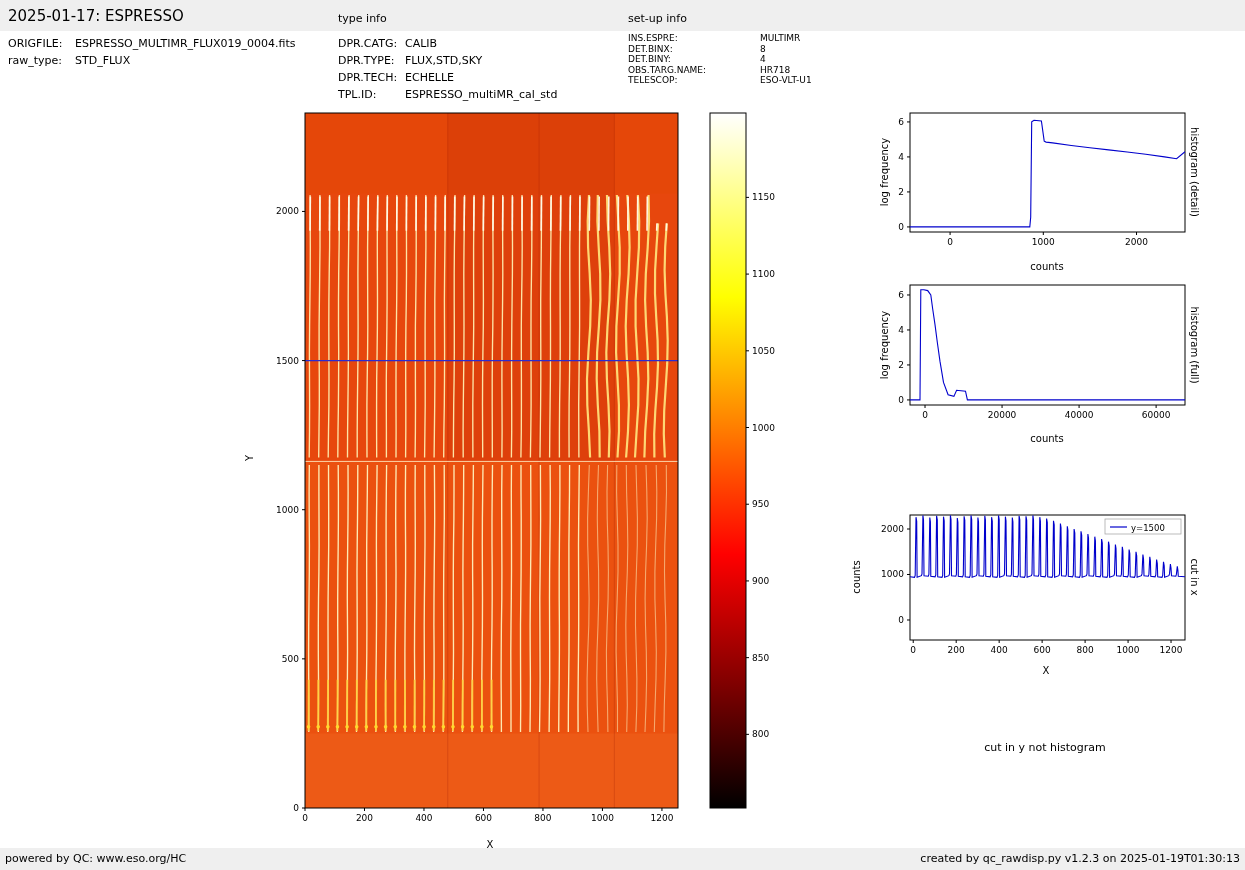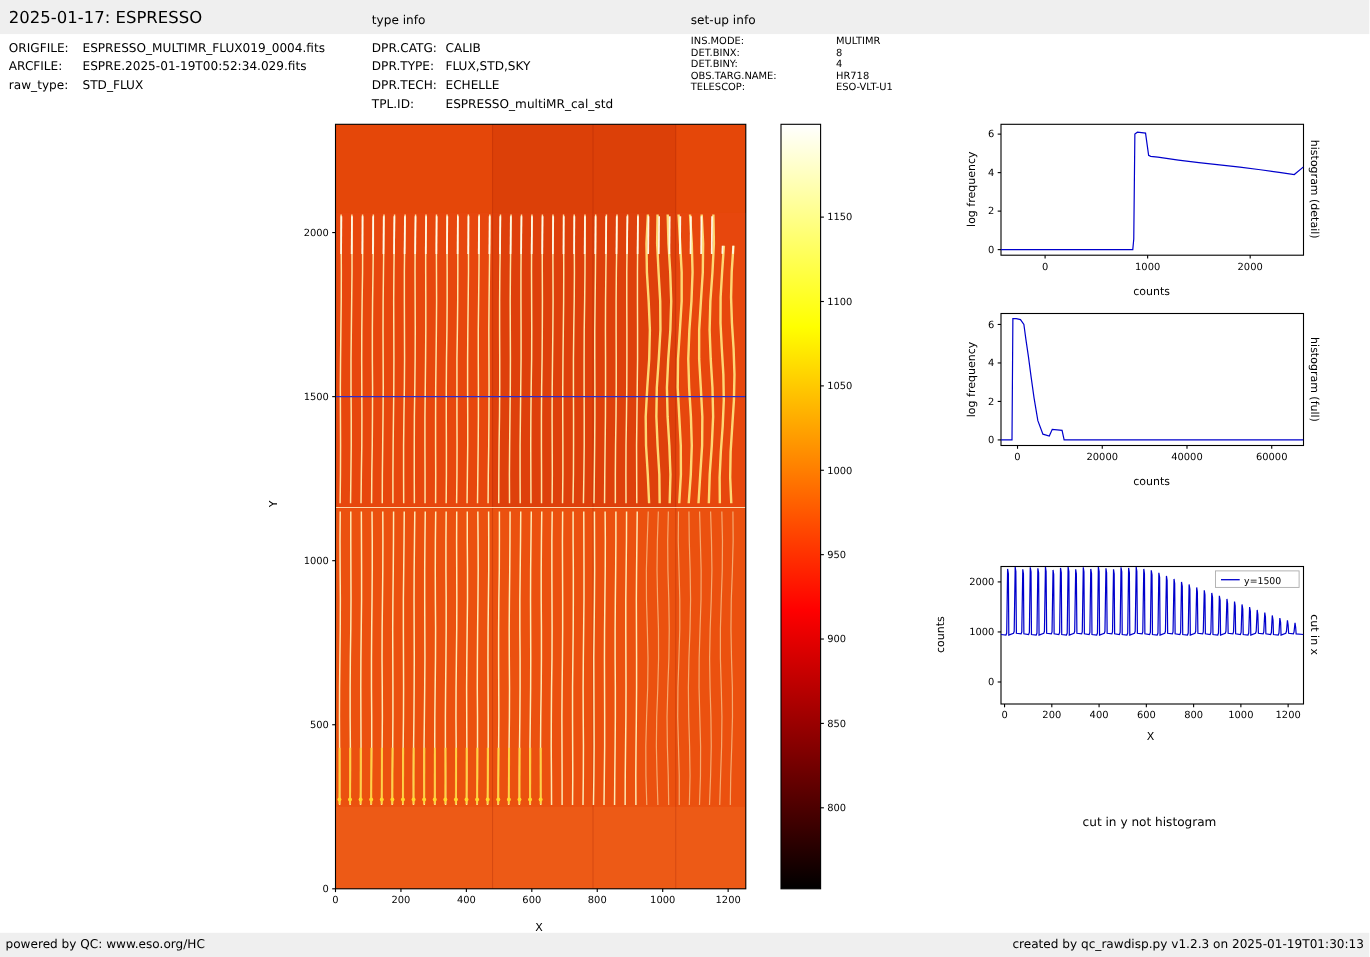--- a/index.html
+++ b/index.html
@@ -340,33 +340,32 @@
   </svg>
 
 <div class="topbar">
   <div class="page-title">2025-01-17: ESPRESSO</div>
   <div class="sec-label" id="sec-type">type info</div>
   <div class="sec-label" id="sec-setup">set-up info</div>
 </div>
 
 <div class="info-col" id="col-file">
   <div class="info-row"><span class="lbl">ORIGFILE:</span><span class="val">ESPRESSO_MULTIMR_FLUX019_0004.fits</span></div>
-  <div class="info-row"><span class="lbl">ARCFILE:</span><span class="val">ESPRE.2025-01-19T00:52:34.029.fits</span></div>
   <div class="info-row"><span class="lbl">raw_type:</span><span class="val">STD_FLUX</span></div>
 </div>
 
 <div class="info-col" id="col-type">
   <div class="info-row"><span class="lbl">DPR.CATG:</span><span class="val">CALIB</span></div>
   <div class="info-row"><span class="lbl">DPR.TYPE:</span><span class="val">FLUX,STD,SKY</span></div>
   <div class="info-row"><span class="lbl">DPR.TECH:</span><span class="val">ECHELLE</span></div>
   <div class="info-row"><span class="lbl">TPL.ID:</span><span class="val">ESPRESSO_multiMR_cal_std</span></div>
 </div>
 
 <div class="info-col" id="col-setup">
-  <div class="info-row"><span class="lbl">INS.MODE:</span><span class="val">MULTIMR</span></div>
+  <div class="info-row"><span class="lbl">INS.ESPRE:</span><span class="val">MULTIMR</span></div>
   <div class="info-row"><span class="lbl">DET.BINX:</span><span class="val">8</span></div>
   <div class="info-row"><span class="lbl">DET.BINY:</span><span class="val">4</span></div>
   <div class="info-row"><span class="lbl">OBS.TARG.NAME:</span><span class="val">HR718</span></div>
   <div class="info-row"><span class="lbl">TELESCOP:</span><span class="val">ESO-VLT-U1</span></div>
 </div>
 
 <div class="axlab rot-l" style="left:249px;top:458px">Y</div>
 <div class="axlab" style="left:490px;top:844px">X</div>
 
 <div class="axlab rot-l" style="left:884px;top:172px">log frequency</div>

